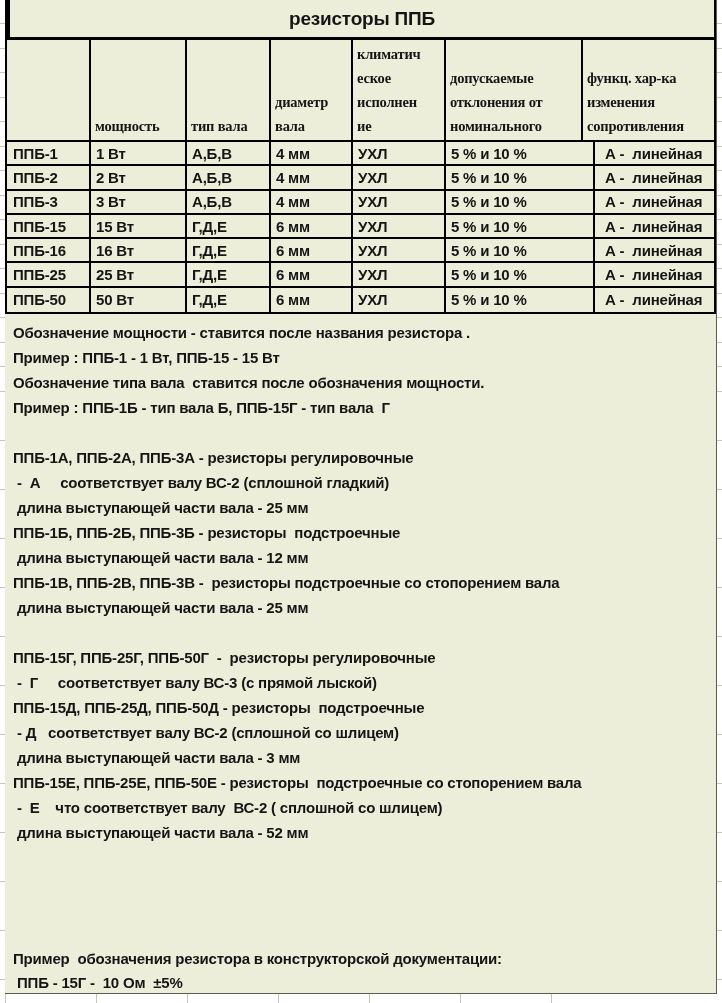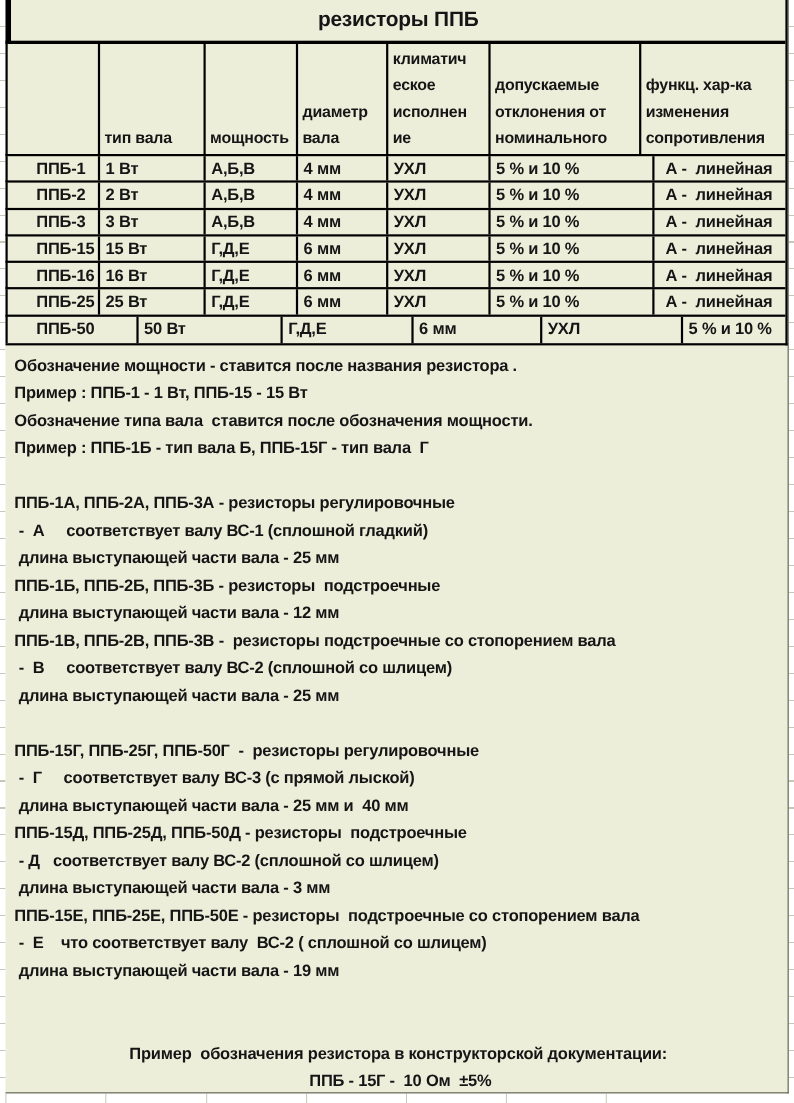--- a/index.html
+++ b/index.html
@@ -57,71 +57,72 @@
     display:grid;
     grid-template-columns:82px 96px 84px 82px 93px 137px auto;
   }
   .hcell{
     box-sizing:border-box;
     border-left:2px solid #000;
     display:flex;align-items:flex-end;
     white-space:pre-line;
     font-size:14.5px;line-height:24px;
     padding:0 2px 2px 4px;
+    font-family:Liberation Serif, serif;
   }
   .hcell.c0{border-left:none;}
   .data-row{
     box-sizing:border-box;height:24.3px;
     border-left:2px solid #000;
     border-bottom:2px solid #000;
     display:grid;
     grid-template-columns:82px 96px 84px 82px 93px 137px auto;
   }
-  .data-row.last{border-bottom:none;gap:35px;}
+  .data-row.last{border-bottom:none;}
   .dcell{
     box-sizing:border-box;
     border-left:2px solid #000;
     display:flex;align-items:center;
     white-space:pre;
     font-size:15px;line-height:21px;
     padding-left:5px;overflow:hidden;
   }
-  .dcell.c0{border-left:none;padding-left:6px;margin-left:20px;}
+  .dcell.c0{border-left:none;padding-left:6px;}
   .dcell.c6{padding-left:10px;margin-left:12px;}
   
   .notes{position:absolute;left:0;top:320px;width:706px;}
   .note-line{
     height:25px;line-height:25px;
     font-size:15px;white-space:pre;
     padding-left:8px;overflow:hidden;
   }
   .footer{position:absolute;left:0;top:947px;width:706px;}
-  .footer .note-line{height:24px;line-height:24px;text-align:center;}
+  .footer .note-line{height:24px;line-height:24px;}
 </style>
 </head>
 <body>
 
 <div class="sheet">
 
   <div class="strip-left"></div>
   <div class="strip-right"></div>
   <div class="strip-bottom"></div>
 
   <div class="content">
 
     <div class="rtable">
 
       <div class="title-row">
         <span>резисторы  ППБ</span>
       </div>
 
       <div class="header-row">
         <div class="hcell c0"></div>
+        <div class="hcell c1">мощность</div>
         <div class="hcell c2">тип вала</div>
-        <div class="hcell c1">мощность</div>
         <div class="hcell c3">диаметр
 вала</div>
         <div class="hcell c4">климатич
 еское
 исполнен
 ие</div>
         <div class="hcell c5">допускаемые
 отклонения  от
 номинального</div>
         <div class="hcell c6">функц. хар-ка
@@ -195,37 +196,35 @@
 
     </div>
 
     <div class="notes">
       <div class="note-line">Обозначение мощности - ставится после названия резистора .</div>
       <div class="note-line">Пример : ППБ-1 - 1 Вт, ППБ-15 - 15 Вт</div>
       <div class="note-line">Обозначение типа вала  ставится после обозначения мощности.</div>
       <div class="note-line">Пример : ППБ-1Б - тип вала Б, ППБ-15Г - тип вала  Г</div>
       <div class="note-line"></div>
       <div class="note-line">ППБ-1А, ППБ-2А, ППБ-3А - резисторы регулировочные</div>
-      <div class="note-line"> -  А     соответствует валу ВС-1 (сплошной гладкий)</div>
+      <div class="note-line"> -  А     соответствует валу ВС-2 (сплошной гладкий)</div>
       <div class="note-line"> длина выступающей части вала - 25 мм</div>
       <div class="note-line">ППБ-1Б, ППБ-2Б, ППБ-3Б - резисторы  подстроечные</div>
       <div class="note-line"> длина выступающей части вала - 12 мм</div>
       <div class="note-line">ППБ-1В, ППБ-2В, ППБ-3В -  резисторы подстроечные со стопорением вала</div>
-      <div class="note-line"> -  В     соответствует валу ВС-2 (сплошной со шлицем)</div>
       <div class="note-line"> длина выступающей части вала - 25 мм</div>
       <div class="note-line"></div>
       <div class="note-line">ППБ-15Г, ППБ-25Г, ППБ-50Г  -  резисторы регулировочные</div>
       <div class="note-line"> -  Г     соответствует валу ВС-3 (с прямой лыской)</div>
-      <div class="note-line"> длина выступающей части вала - 25 мм и  40 мм</div>
       <div class="note-line">ППБ-15Д, ППБ-25Д, ППБ-50Д - резисторы  подстроечные</div>
       <div class="note-line"> - Д   соответствует валу ВС-2 (сплошной со шлицем)</div>
       <div class="note-line"> длина выступающей части вала - 3 мм</div>
       <div class="note-line">ППБ-15Е, ППБ-25Е, ППБ-50Е - резисторы  подстроечные со стопорением вала</div>
       <div class="note-line"> -  Е    что соответствует валу  ВС-2 ( сплошной со шлицем)</div>
-      <div class="note-line"> длина выступающей части вала - 19 мм</div>
+      <div class="note-line"> длина выступающей части вала - 52 мм</div>
     </div>
 
     <div class="footer">
       <div class="note-line">Пример  обозначения резистора в конструкторской документации:</div>
       <div class="note-line"> ППБ - 15Г -  10 Ом  ±5%</div>
     </div>
 
   </div>
 </div>
 

